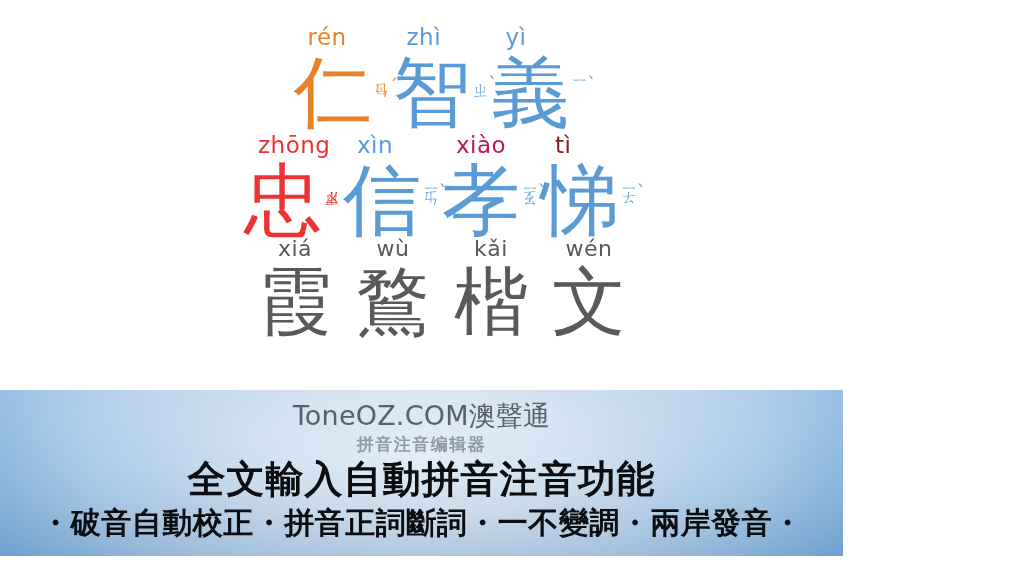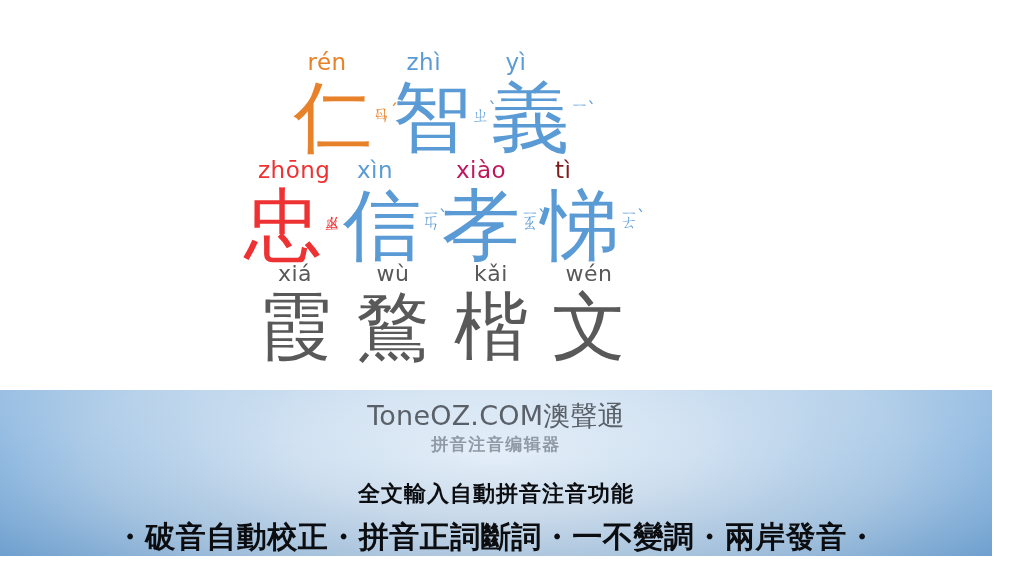--- a/index.html
+++ b/index.html
@@ -13,21 +13,21 @@
     position:relative;
     width:1024px; height:576px;
     background:#ffffff;
   }
 
   
   .showcase {
     position:absolute;
     left:0; top:0; width:884px; height:390px;
     display:flex; flex-direction:column;
-    align-items:center; justify-content:center;
+    align-items:center; justify-content:flex-start;
     padding-top:24px;
   }
 
   .char-row {
     display:flex;
     align-items:flex-end;
     justify-content:center;
   }
 
   
@@ -111,21 +111,21 @@
   .row3 .hanzi {
     color:#595959;
     font-size:74px;
     line-height:78px;
   }
 
   
   .banner {
     position:absolute;
     left:0; top:390px;
-    width:992px; height:166px;
+    width:843px; height:166px;
     background:
       linear-gradient(to bottom, rgba(255,255,255,0.18) 0%, rgba(255,255,255,0.02) 40%, rgba(0,0,0,0.05) 100%),
       radial-gradient(ellipse 62% 120% at 50% 38%, #e3eef8 0%, #cfe0f1 32%, #a8c8e6 66%, #6ca3d8 100%);
     display:flex;
     flex-direction:column;
     align-items:center;
     padding-top:10px;
   }
 
   .brand {
@@ -141,26 +141,26 @@
     font-size:17px;
     line-height:22px;
     color:#8f9aa6;
     letter-spacing:1.5px;
     margin-top:1px;
     font-weight:700;
   }
 
   .headline {
     font-family:"DejaVu Serif", "Liberation Serif", serif;
-    font-size:22px;
+    font-size:38px;
     line-height:36px;
     color:#0b0d10;
     font-weight:700;
     letter-spacing:1px;
-    margin-top:20px;
+    margin-top:6px;
     text-align:center;
   }
   .features {
     font-family:"DejaVu Serif", "Liberation Serif", serif;
     font-size:30px;
     line-height:36px;
     color:#0b0d10;
     font-weight:700;
     letter-spacing:0.5px;
     margin-top:8px;

